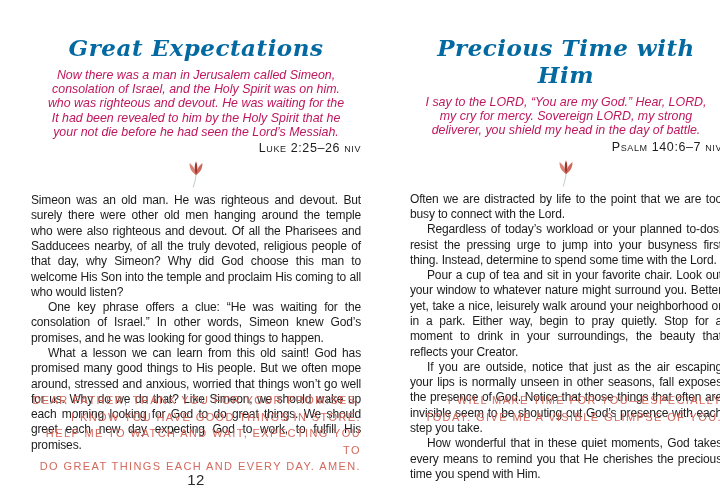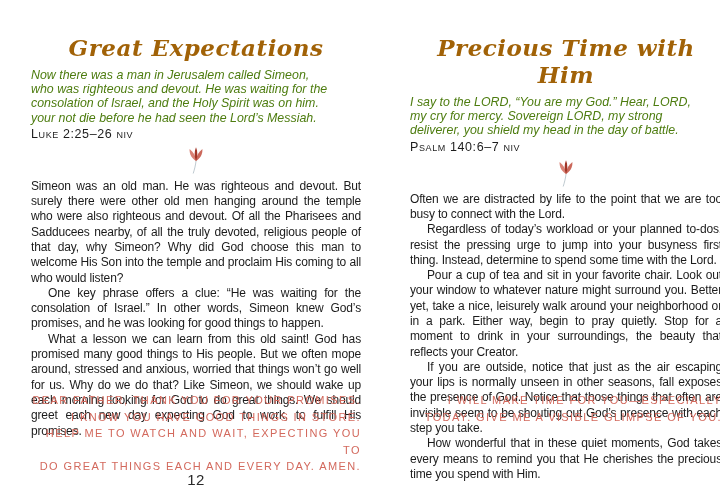--- a/index.html
+++ b/index.html
@@ -17,33 +17,33 @@
   .page-right { left: 410px; width: 312px; }
 
   .chapter-title {
     margin: 34px 0 0 0;
     text-align: center;
     font-family: "DejaVu Serif", serif;
     font-style: italic;
     font-weight: bold;
     font-size: 23px;
     letter-spacing: 0.5px;
-    color: #a16207;
+    color: #0369a1;
   }
   .scripture {
     margin-top: 7px;
-    text-align: left;
+    text-align: center;
     font-style: italic;
     font-size: 12.4px;
     line-height: 14.2px;
-    color: #4d7c0f;
+    color: #be185d;
   }
   .scripture-ref {
     margin-top: 2px;
-    text-align: left;
+    text-align: right;
     font-variant: small-caps;
     font-size: 12.5px;
     letter-spacing: 0.6px;
     color: #1d1d1d;
   }
   .ornament { text-align: center; margin-top: 5px; height: 29px; }
   .ornament svg { display: inline-block; }
 
   .body-text {
     margin-top: 4px;
@@ -79,22 +79,23 @@
 </head>
 <body>
 
 <div class="spread">
 
   <section class="page page-left">
     <h1 class="chapter-title">Great Expectations</h1>
 
     <div class="scripture">
       <div>Now there was a man in Jerusalem called Simeon,</div>
+      <div>consolation of Israel, and the Holy Spirit was on him.</div>
       <div>who was righteous and devout. He was waiting for the</div>
-      <div>consolation of Israel, and the Holy Spirit was on him.</div>
+      <div>It had been revealed to him by the Holy Spirit that he</div>
       <div>your not die before he had seen the Lord’s Messiah.</div>
     </div>
     <div class="scripture-ref">Luke 2:25–26 niv</div>
 
     <div class="ornament">
       <svg width="22" height="28" viewBox="0 0 22 28" aria-hidden="true">
         <path d="M11 15 C10.6 19 9.6 23 8.2 27.5" stroke="#aebdc4" stroke-width="0.8" fill="none"></path>
         <path d="M11 15 C7 12.5 4.2 8.5 4.6 3 C8 5.8 10 9 11 13 Z" fill="#d98175"></path>
         <path d="M11 15 C15 12.5 17.8 8.5 17.4 3 C14 5.8 12 9 11 13 Z" fill="#cb685b"></path>
         <path d="M11 15.2 C9.2 10.5 9.2 5.5 11 1.2 C12.8 5.5 12.8 10.5 11 15.2 Z" fill="#a13527"></path>

